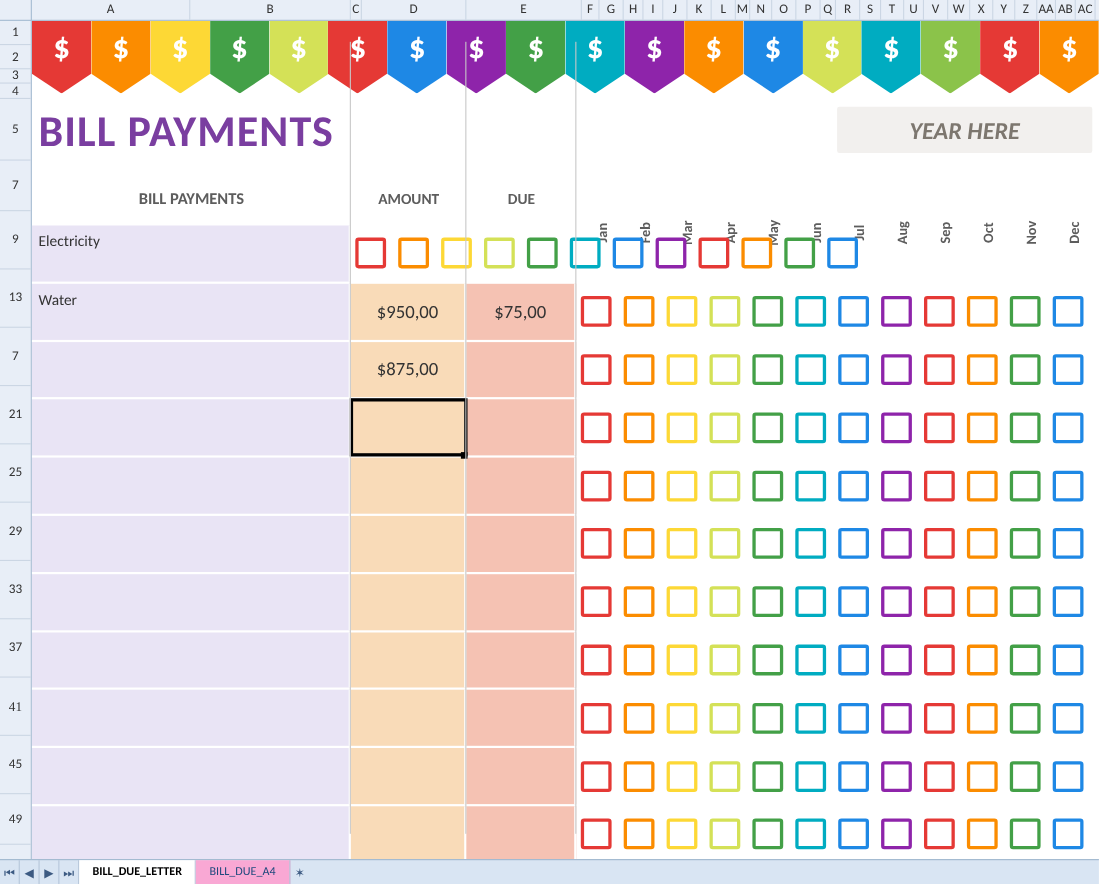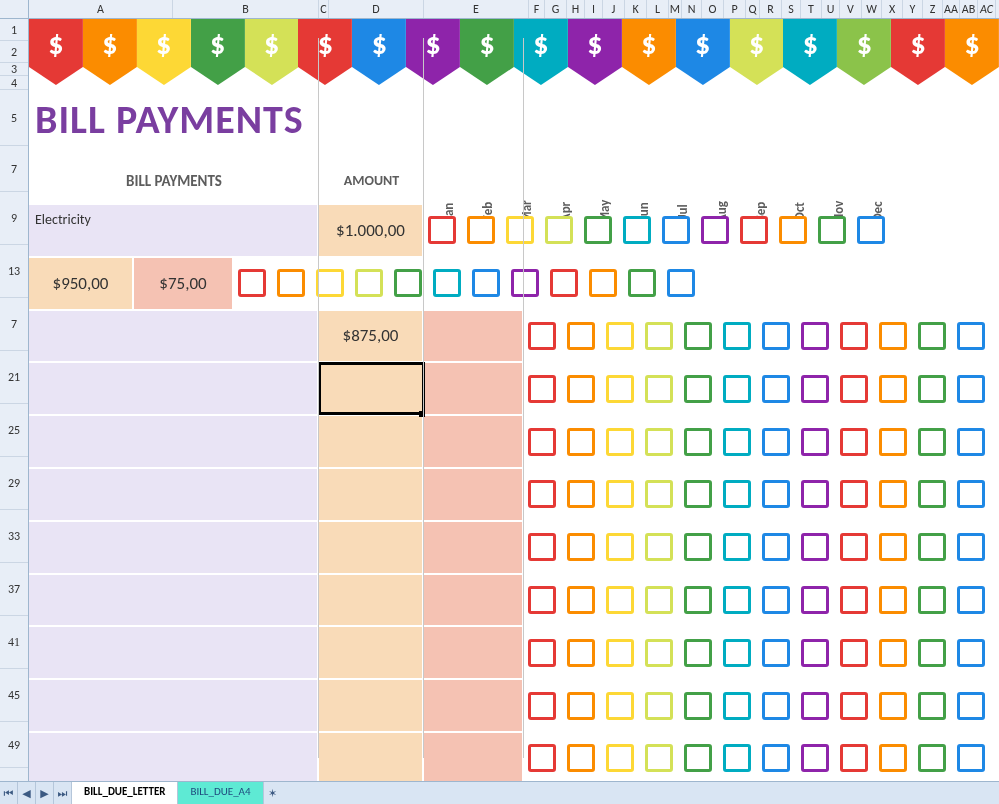--- a/index.html
+++ b/index.html
@@ -53,21 +53,21 @@
   .c-due    { width: 100px; background: #f5c2b3; border-right: 2px solid #fff; display: flex; align-items: center; justify-content: center; font-size: 17px; color: #333; }
   .c-checks { flex: 1; display: flex; align-items: center; padding-left: 4px;}
   .chk { width: 28px; height: 28px; margin-right: 11px; border: 3px solid; border-radius: 3px; background: #fff; flex-shrink: 0; }
 
   .selected-cell { outline: 3px solid #000; outline-offset: -2px; position: relative; }
   .selected-cell::after { content:''; position:absolute; right:-3px; bottom:-3px; width:6px; height:6px; background:#000; }
 
   
   .tabstrip { position: absolute; left: 0; right: 0; bottom: 0; height: 23px; background: #d9e5f3; border-top: 1px solid #9eb6ce; display: flex; align-items: stretch; font-size: 11px; }
   .nav-btn { width: 18px; display: flex; align-items: center; justify-content: center; border-right: 1px solid #b5c6da; color: #3c5a82; cursor: pointer; }
-  .tab { padding: 3px 12px 0; border-right: 1px solid #b5c6da; background: #5eead4; color: #1f497d; cursor: pointer;}
+  .tab { padding: 3px 12px 0; border-right: 1px solid #b5c6da; background: #f9a8d4; color: #1f497d; cursor: pointer;}
   .tab.active { background: #fff; font-weight: 600; color: #000;}
   .sep-v { position:absolute; top:19px; bottom:23px; width:1px; background:#c8c8c8; }
 </style>
 </head>
 <body>
 
 <div class="corner"></div>
 <div class="col-headers" id="colH">
     <div class="col-h" style="width: 144px;">A</div>
     <div class="col-h" style="width: 146px;">B</div>
@@ -90,21 +90,21 @@
     <div class="col-h" style="width: 19px;">S</div>
     <div class="col-h" style="width: 21px;">T</div>
     <div class="col-h" style="width: 18px;">U</div>
     <div class="col-h" style="width: 22px;">V</div>
     <div class="col-h" style="width: 20px;">W</div>
     <div class="col-h" style="width: 21px;">X</div>
     <div class="col-h" style="width: 20px;">Y</div>
     <div class="col-h" style="width: 20px;">Z</div>
     <div class="col-h" style="width: 17px;">AA</div>
     <div class="col-h" style="width: 18px;">AB</div>
-    <div class="col-h" style="width: 18px; font-style: italic;">AC</div>
+    <div class="col-h" style="width: 18px;">AC</div>
   </div>
 <div class="row-headers" id="rowH">
     <div class="row-h" style="height: 22px;">1</div>
     <div class="row-h" style="height: 22px;">2</div>
     <div class="row-h" style="height: 13px;">3</div>
     <div class="row-h" style="height: 14px;">4</div>
     <div class="row-h" style="height: 56px;">5</div>
     <div class="row-h" style="height: 46px;">7</div>
     <div class="row-h" style="height: 53px;">9</div>
     <div class="row-h" style="height: 53px;">13</div>
@@ -227,25 +227,27 @@
       <div class="pennant">
         <svg viewBox="0 0 54 66" preserveAspectRatio="none">
           <path d="M0 0 H54 V48 L27 66 L0 48 Z" fill="#fb8c00"></path>
         </svg>
         <div class="pennant-dollar">$</div>
       </div>
     </div>
 
   <div class="title-row">
     <span class="title-a">BILL PAYMENTS</span>
+    <div class="year-box">YEAR HERE</div>
   </div>
 
   <div class="headings">
     <div class="h-bill">BILL PAYMENTS</div>
     <div class="h-amount">AMOUNT</div>
+    <div class="h-due">DUE</div>
     <div class="h-months" id="monthHead">
         <div class="h-month">
           <span>Jan</span>
         </div>
         <div class="h-month">
           <span>Feb</span>
         </div>
         <div class="h-month">
           <span>Mar</span>
         </div>
@@ -275,37 +277,37 @@
         </div>
         <div class="h-month">
           <span>Dec</span>
         </div>
       </div>
   </div>
 
   <div class="grid" id="grid">
       <div class="data-row">
         <div class="c-bill">Electricity</div>
-        <div class="c-amount">$1.000,00</div>
-        <div class="c-checks">
-          <div class="chk" style="border-color: rgb(229, 57, 53);"></div>
-          <div class="chk" style="border-color: rgb(251, 140, 0);"></div>
-          <div class="chk" style="border-color: rgb(253, 216, 53);"></div>
-          <div class="chk" style="border-color: rgb(212, 225, 87);"></div>
-          <div class="chk" style="border-color: rgb(67, 160, 71);"></div>
-          <div class="chk" style="border-color: rgb(0, 172, 193);"></div>
-          <div class="chk" style="border-color: rgb(30, 136, 229);"></div>
-          <div class="chk" style="border-color: rgb(142, 36, 170);"></div>
-          <div class="chk" style="border-color: rgb(229, 57, 53);"></div>
-          <div class="chk" style="border-color: rgb(251, 140, 0);"></div>
-          <div class="chk" style="border-color: rgb(67, 160, 71);"></div>
-          <div class="chk" style="border-color: rgb(30, 136, 229);"></div>
-        </div>
-      </div>
-      <div class="data-row">
+        <div class="c-checks">
+          <div class="chk" style="border-color: rgb(229, 57, 53);"></div>
+          <div class="chk" style="border-color: rgb(251, 140, 0);"></div>
+          <div class="chk" style="border-color: rgb(253, 216, 53);"></div>
+          <div class="chk" style="border-color: rgb(212, 225, 87);"></div>
+          <div class="chk" style="border-color: rgb(67, 160, 71);"></div>
+          <div class="chk" style="border-color: rgb(0, 172, 193);"></div>
+          <div class="chk" style="border-color: rgb(30, 136, 229);"></div>
+          <div class="chk" style="border-color: rgb(142, 36, 170);"></div>
+          <div class="chk" style="border-color: rgb(229, 57, 53);"></div>
+          <div class="chk" style="border-color: rgb(251, 140, 0);"></div>
+          <div class="chk" style="border-color: rgb(67, 160, 71);"></div>
+          <div class="chk" style="border-color: rgb(30, 136, 229);"></div>
+        </div>
+      </div>
+      <div class="data-row">
+        <div class="c-bill">Water</div>
         <div class="c-amount">$950,00</div>
         <div class="c-due">$75,00</div>
         <div class="c-checks">
           <div class="chk" style="border-color: rgb(229, 57, 53);"></div>
           <div class="chk" style="border-color: rgb(251, 140, 0);"></div>
           <div class="chk" style="border-color: rgb(253, 216, 53);"></div>
           <div class="chk" style="border-color: rgb(212, 225, 87);"></div>
           <div class="chk" style="border-color: rgb(67, 160, 71);"></div>
           <div class="chk" style="border-color: rgb(0, 172, 193);"></div>
           <div class="chk" style="border-color: rgb(30, 136, 229);"></div>

